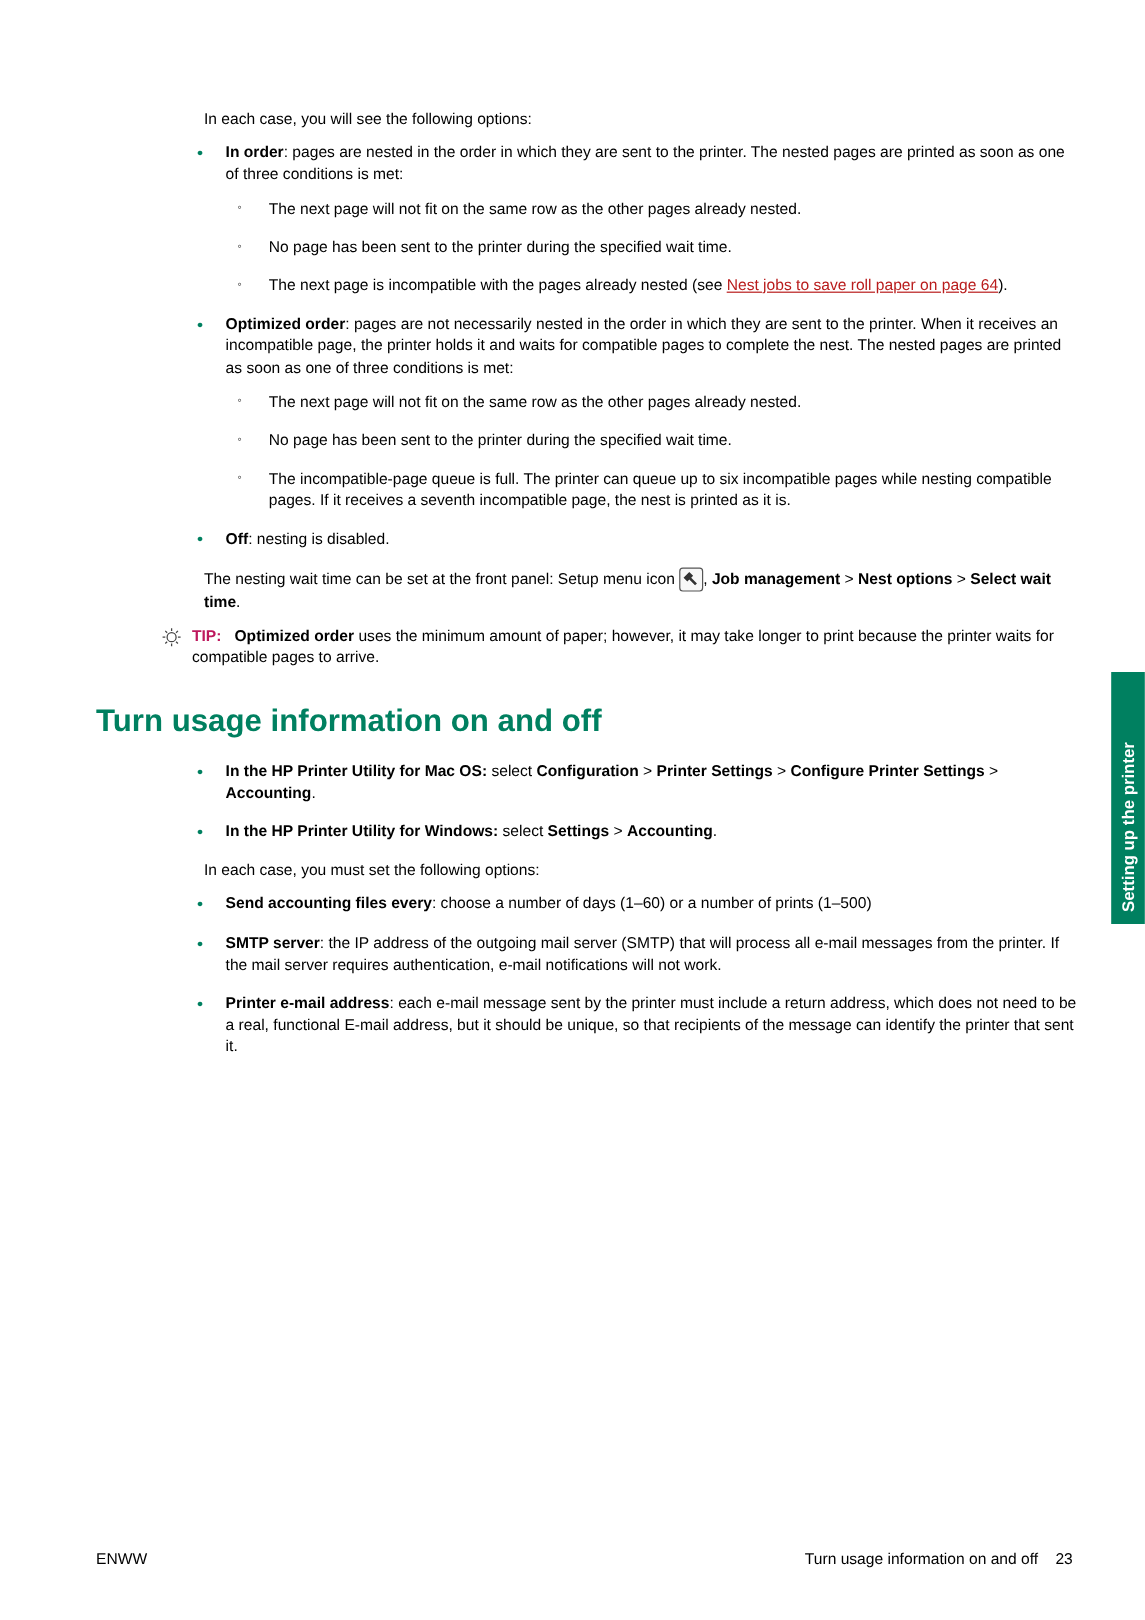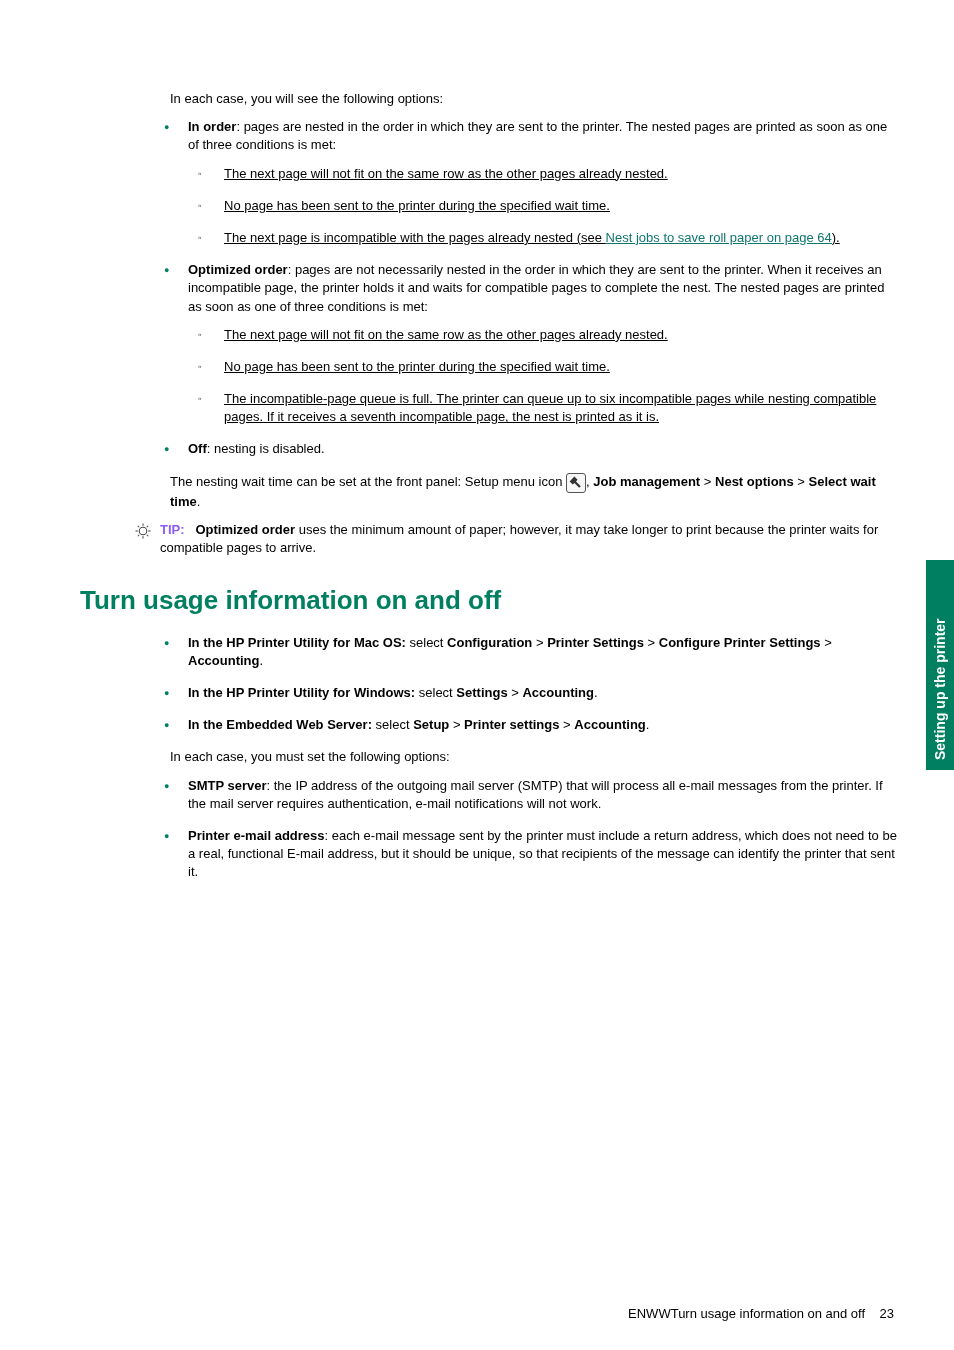--- a/index.html
+++ b/index.html
@@ -27,31 +27,31 @@
   ul.b1 > li { position: relative; padding-left: 28px; margin: 8px 0 14px 0; }
   ul.b1 > li::before {
     content: "●";
     color: #008060;
     font-size: 9px;
     position: absolute;
     left: 4px;
     top: 3px;
   }
   ul.b2 { list-style: none; padding-left: 6px; margin: 10px 0; }
-  ul.b2 > li { position: relative; padding-left: 30px; margin: 6px 0 14px 0; text-decoration: underline; }
+  ul.b2 > li { position: relative; padding-left: 30px; margin: 6px 0 14px 0; }
   ul.b2 > li::before {
     content: "◦";
     color: #000;
     font-size: 10px;
     position: absolute;
     left: 4px;
     top: 2px;
   }
   b { font-weight: bold; }
-  a.lnk { color: #0f766e; text-decoration: underline; }
+  a.lnk { color: #b91c1c; text-decoration: underline; }
 
   .tip-row {
     display: flex;
     align-items: flex-start;
     margin: 10px 0 25px 0;
     margin-left: -26px;
   }
   .tip-icon {
     flex: 0 0 24px;
     margin-right: 2px;
@@ -95,27 +95,26 @@
     transform-origin: left top;
     white-space: nowrap;
     position: absolute;
     left: 6px;
     top: 200px;
     width: 200px;
   }
 
   .footer {
     position: absolute;
-    bottom: 29px;
+    bottom: 44px;
     left: 80px;
     right: 60px;
     display: flex;
-    justify-content: flex-end;
+    justify-content: space-between;
     font-size: 13px;
-    margin-left: 28px;
   }
 </style>
 </head>
 <body>
 
 <div class="page">
 
   <div class="side-tab">
     <div class="rot">Setting up the printer</div>
   </div>
@@ -167,36 +166,36 @@
               <line x1="2" y1="12" x2="5" y2="12"></line>
               <line x1="19" y1="12" x2="22" y2="12"></line>
               <line x1="5" y1="5" x2="7" y2="7"></line>
               <line x1="17" y1="17" x2="19" y2="19"></line>
               <line x1="5" y1="19" x2="7" y2="17"></line>
               <line x1="17" y1="7" x2="19" y2="5"></line>
             </g>
           </svg>
       </span>
       <div>
-        <b style="color:#8b5cf6">TIP:</b>&nbsp;&nbsp;&nbsp;<b>Optimized order</b><span> uses the minimum amount of paper; however, it may take longer to print because the printer waits for compatible pages to arrive.</span>
+        <b style="color:#be185d">TIP:</b>&nbsp;&nbsp;&nbsp;<b>Optimized order</b><span> uses the minimum amount of paper; however, it may take longer to print because the printer waits for compatible pages to arrive.</span>
       </div>
     </div>
 
     <h2 class="section">Turn usage information on and off</h2>
 
 
     <ul class="b1" id="s2_list">
         <li><b>In the HP Printer Utility for Mac OS:</b><span> select </span><b>Configuration</b><span> &gt; </span><b>Printer Settings</b><span> &gt; </span><b>Configure Printer Settings</b><span> &gt; </span><b>Accounting</b><span>.</span></li>
         <li><b>In the HP Printer Utility for Windows:</b><span> select </span><b>Settings</b><span> &gt; </span><b>Accounting</b><span>.</span></li>
-        <li><b>In the Embedded Web Server:</b><span> select </span><b>Setup</b><span> &gt; </span><b>Printer settings</b><span> &gt; </span><b>Accounting</b><span>.</span></li>
       </ul>
 
     <p>In each case, you must set the following options:</p>
 
     <ul class="b1" id="s2_list2">
+        <li><b>Send accounting files every</b><span>: choose a number of days (1–60) or a number of prints (1–500)</span></li>
       </ul>
 
 
     <ul class="b1" id="s2_list3">
         <li><b>SMTP server</b><span>: the IP address of the outgoing mail server (SMTP) that will process all e-mail messages from the printer. If the mail server requires authentication, e-mail notifications will not work.</span></li>
         <li><b>Printer e-mail address</b><span>: each e-mail message sent by the printer must include a return address, which does not need to be a real, functional E-mail address, but it should be unique, so that recipients of the message can identify the printer that sent it.</span></li>
       </ul>
 
   </div>
 

